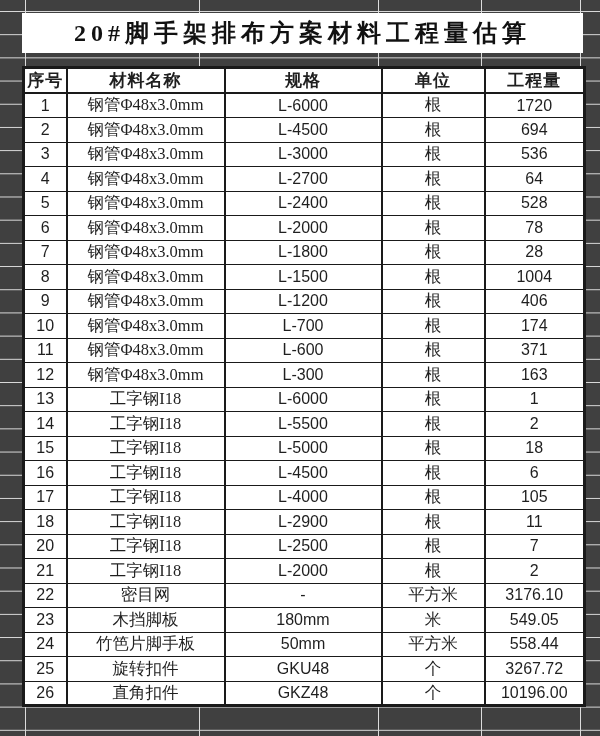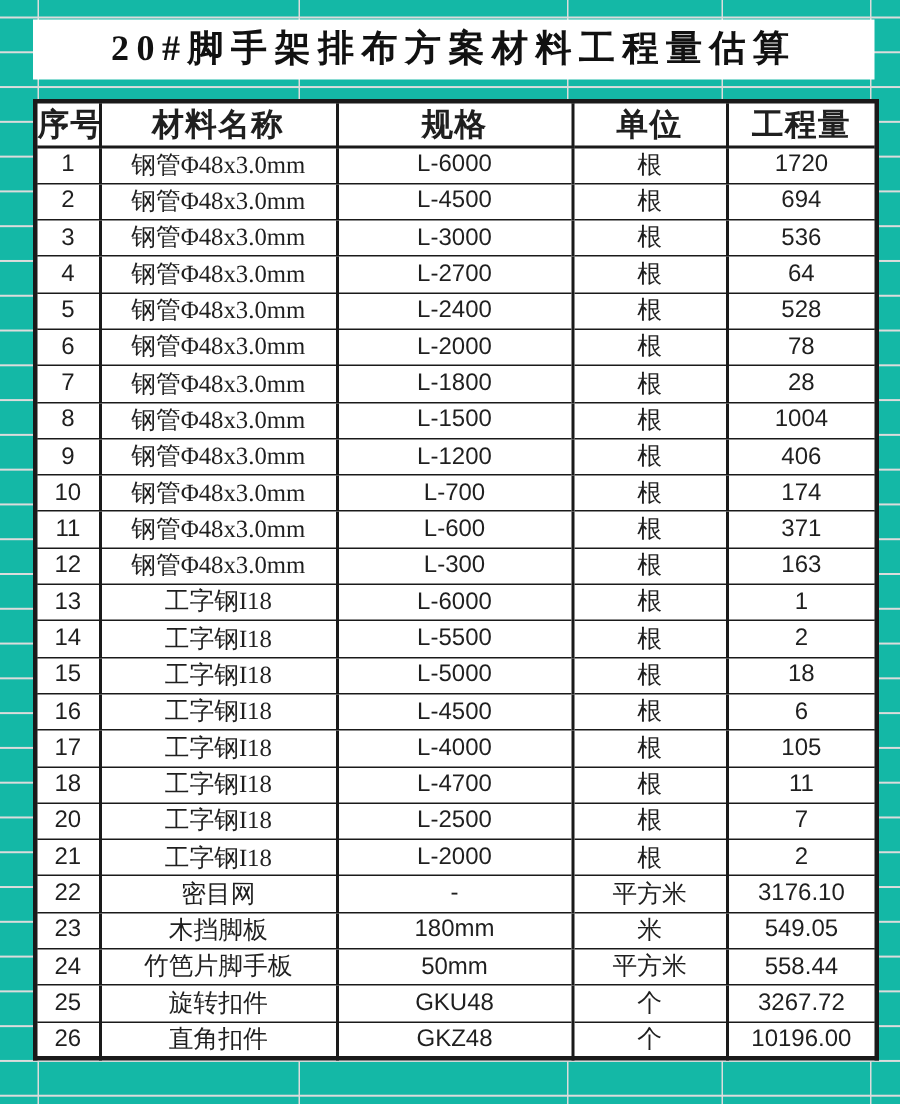--- a/index.html
+++ b/index.html
@@ -2,21 +2,21 @@
 <html><head>
 <meta charset="utf-8">
 <style>
   * { margin: 0; padding: 0; box-sizing: border-box; }
   html, body { width: 600px; height: 736px; overflow: hidden; }
   body { font-family: "Liberation Sans", sans-serif; background: #ffffff; }
 
   .screen {
     position: relative;
     width: 600px; height: 736px;
-    background: #14b8a6;
+    background: #404040;
   }
 
   
   .grid-bg {
     position: absolute; inset: 0;
     background-image: linear-gradient(#dcdcdc 1px, transparent 1px);
     background-size: 100% 23.2px;
     background-position: 0 11px;
   }
   .vline {
@@ -58,21 +58,21 @@
     padding: 0;
     color: #1f1f1f;
     overflow: hidden;
     white-space: nowrap;
   }
   .materials thead tr { height: 25px; }
   .materials tbody tr { height: 22.8px; }
   .materials th {
     font-family: "Liberation Serif", "DejaVu Serif", serif;
     font-weight: bold;
-    font-size: 21px;
+    font-size: 17px;
     border-bottom-width: 2.5px;
     letter-spacing: 1px;
   }
   .materials td { font-size: 16px; line-height: 1; }
   .materials td.c1, .materials td.c3 {
     font-family: "Liberation Serif", "DejaVu Serif", serif;
     font-size: 16.5px;
     border-radius: 11px;
   }
   .materials td.c0, .materials td.c2, .materials td.c4 {
@@ -227,21 +227,21 @@
         <tr>
           <td class="c0">17</td>
           <td class="c1">工字钢I18</td>
           <td class="c2">L-4000</td>
           <td class="c3">根</td>
           <td class="c4">105</td>
         </tr>
         <tr>
           <td class="c0">18</td>
           <td class="c1">工字钢I18</td>
-          <td class="c2">L-4700</td>
+          <td class="c2">L-2900</td>
           <td class="c3">根</td>
           <td class="c4">11</td>
         </tr>
         <tr>
           <td class="c0">20</td>
           <td class="c1">工字钢I18</td>
           <td class="c2">L-2500</td>
           <td class="c3">根</td>
           <td class="c4">7</td>
         </tr>

